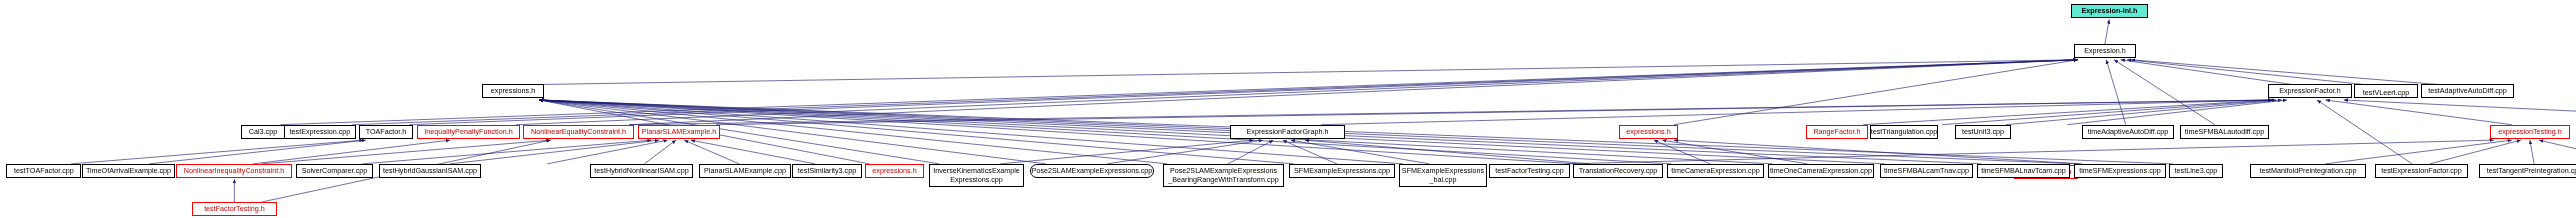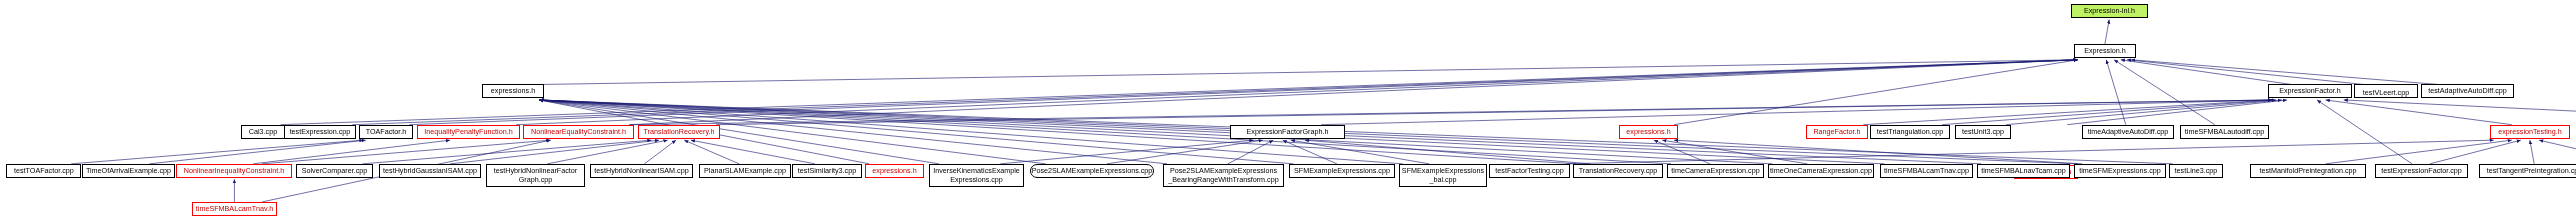--- a/index.html
+++ b/index.html
@@ -23,23 +23,23 @@
     align-items: center;
     justify-content: center;
     font-size: 7.2px;
     line-height: 1.15;
     white-space: nowrap;
     color: #000000;
     z-index: 2;
     padding: 0.5px 2.1px;
   }
   .node.highlight {
-    background: #bef264;
+    background: #5eead4;
     border: 1px solid #000000;
-    font-weight: normal;
+    font-weight: bold;
   }
   .node.red {
     border: 0.8px solid #ff0000;
     color: #cc0000;
   }
   .lbl { display: block; pointer-events: none; }
 </style>
 </head>
 <body>
 
@@ -140,32 +140,32 @@
     <div class="node" style="left: 359px; top: 125px; width: 54px; height: 14.4px;">
       <span class="lbl">TOAFactor.h</span>
     </div>
     <div class="node red" style="left: 417px; top: 125px; width: 103px; height: 14.4px;">
       <span class="lbl">InequalityPenaltyFunction.h</span>
     </div>
     <div class="node red" style="left: 523px; top: 125px; width: 111px; height: 14.4px;">
       <span class="lbl">NonlinearEqualityConstraint.h</span>
     </div>
     <div class="node red" style="left: 638px; top: 125px; width: 82px; height: 14.4px;">
-      <span class="lbl">TranslationRecovery.h</span>
+      <span class="lbl">PlanarSLAMExample.h</span>
     </div>
     <div class="node" style="left: 1230px; top: 125px; width: 115px; height: 14.4px;">
       <span class="lbl">ExpressionFactorGraph.h</span>
     </div>
     <div class="node red" style="left: 1619px; top: 125px; width: 59px; height: 14.4px;">
       <span class="lbl">expressions.h</span>
     </div>
     <div class="node red" style="left: 1806px; top: 125px; width: 62px; height: 14.4px;">
       <span class="lbl">RangeFactor.h</span>
     </div>
-    <div class="node" style="left: 1870px; top: 125px; width: 80px; height: 14.4px;">
+    <div class="node" style="left: 1870px; top: 125px; width: 68px; height: 14.4px;">
       <span class="lbl">testTriangulation.cpp</span>
     </div>
     <div class="node" style="left: 1955px; top: 125px; width: 56px; height: 14.4px;">
       <span class="lbl">testUnit3.cpp</span>
     </div>
     <div class="node red" style="left: 2014px; top: 125px; width: 64px; height: 14.4px; margin-top: 40px;">
       <span class="lbl">BearingFactor.h</span>
     </div>
     <div class="node" style="left: 2082px; top: 125px; width: 92px; height: 14.4px;">
       <span class="lbl">timeAdaptiveAutoDiff.cpp</span>
@@ -183,24 +183,20 @@
       <span class="lbl">TimeOfArrivalExample.cpp</span>
     </div>
     <div class="node red" style="left: 176px; top: 164px; width: 116px; height: 14.4px;">
       <span class="lbl">NonlinearInequalityConstraint.h</span>
     </div>
     <div class="node" style="left: 296px; top: 164px; width: 77px; height: 14.4px;">
       <span class="lbl">SolverComparer.cpp</span>
     </div>
     <div class="node" style="left: 379px; top: 164px; width: 102px; height: 14.4px;">
       <span class="lbl">testHybridGaussianISAM.cpp</span>
-    </div>
-    <div class="node" style="left: 486px; top: 164px; width: 99px; height: 23px;">
-      <span class="lbl">testHybridNonlinearFactor</span>
-      <span class="lbl">Graph.cpp</span>
     </div>
     <div class="node" style="left: 590px; top: 164px; width: 103px; height: 14.4px;">
       <span class="lbl">testHybridNonlinearISAM.cpp</span>
     </div>
     <div class="node" style="left: 699px; top: 164px; width: 92px; height: 14.4px;">
       <span class="lbl">PlanarSLAMExample.cpp</span>
     </div>
     <div class="node" style="left: 792px; top: 164px; width: 70px; height: 14.4px;">
       <span class="lbl">testSimilarity3.cpp</span>
     </div>
@@ -252,16 +248,16 @@
     <div class="node" style="left: 2250px; top: 164px; width: 116px; height: 14.4px;">
       <span class="lbl">testManifoldPreintegration.cpp</span>
     </div>
     <div class="node" style="left: 2375px; top: 164px; width: 93px; height: 14.4px;">
       <span class="lbl">testExpressionFactor.cpp</span>
     </div>
     <div class="node" style="left: 2479px; top: 164px; width: 111px; height: 14.4px;">
       <span class="lbl">testTangentPreintegration.cpp</span>
     </div>
     <div class="node red" style="left: 192px; top: 202px; width: 85px; height: 14.4px;">
-      <span class="lbl">timeSFMBALcamTnav.h</span>
+      <span class="lbl">testFactorTesting.h</span>
     </div>
   </div>
 
 
 </body></html>

